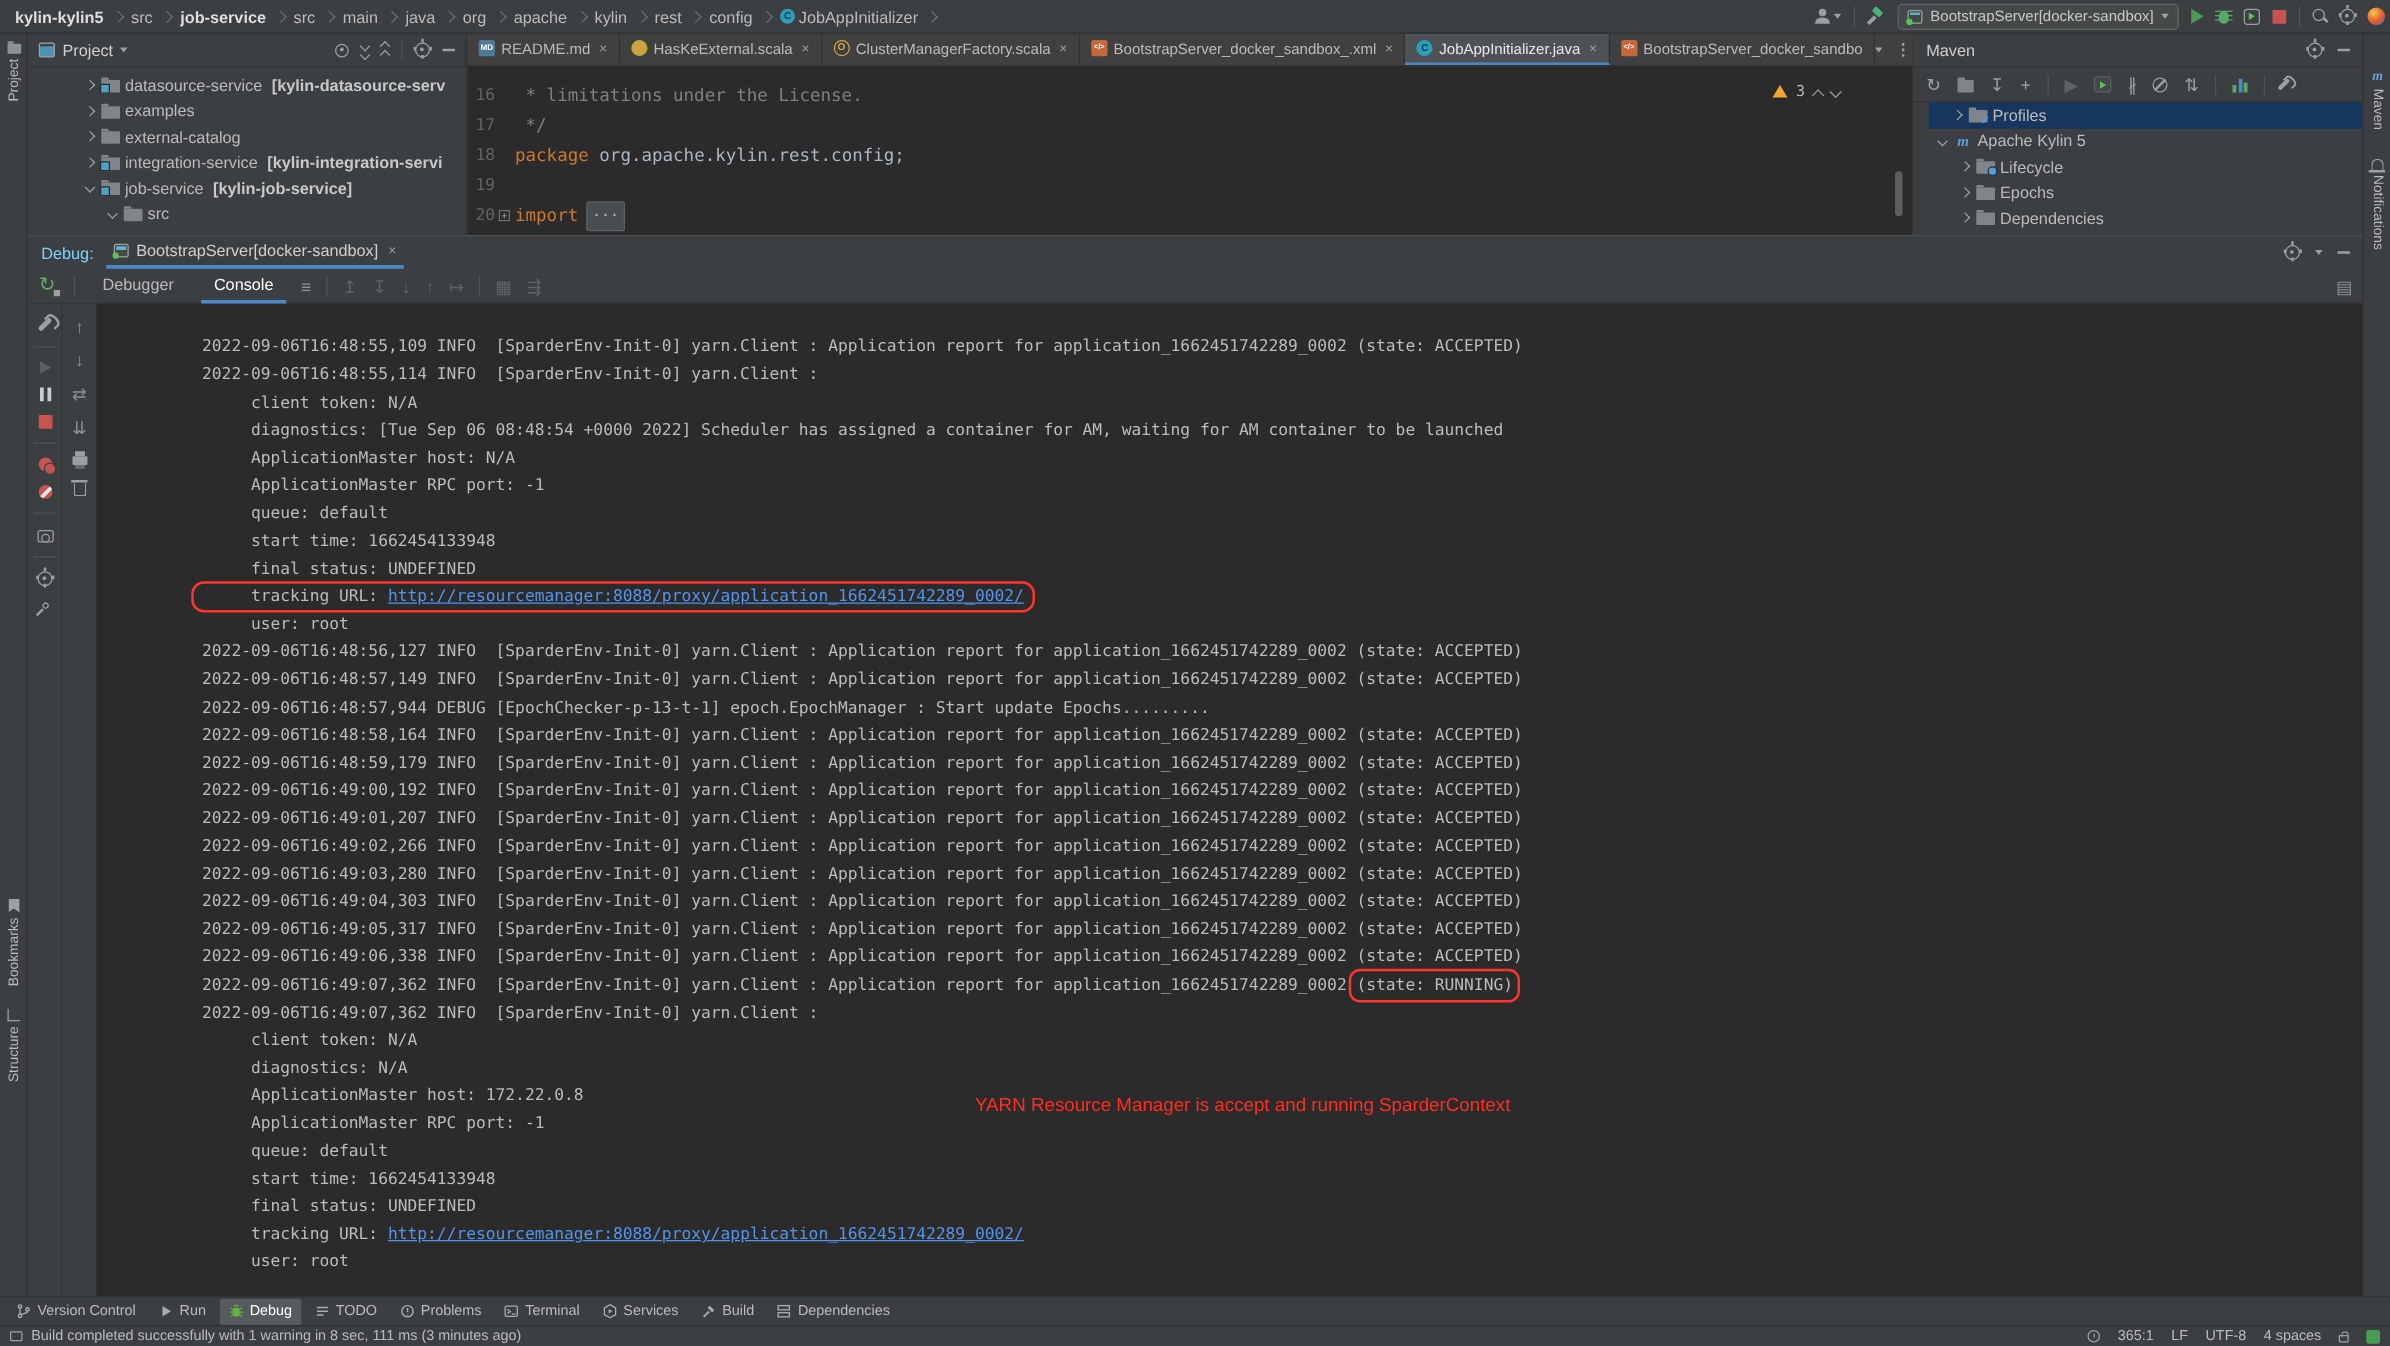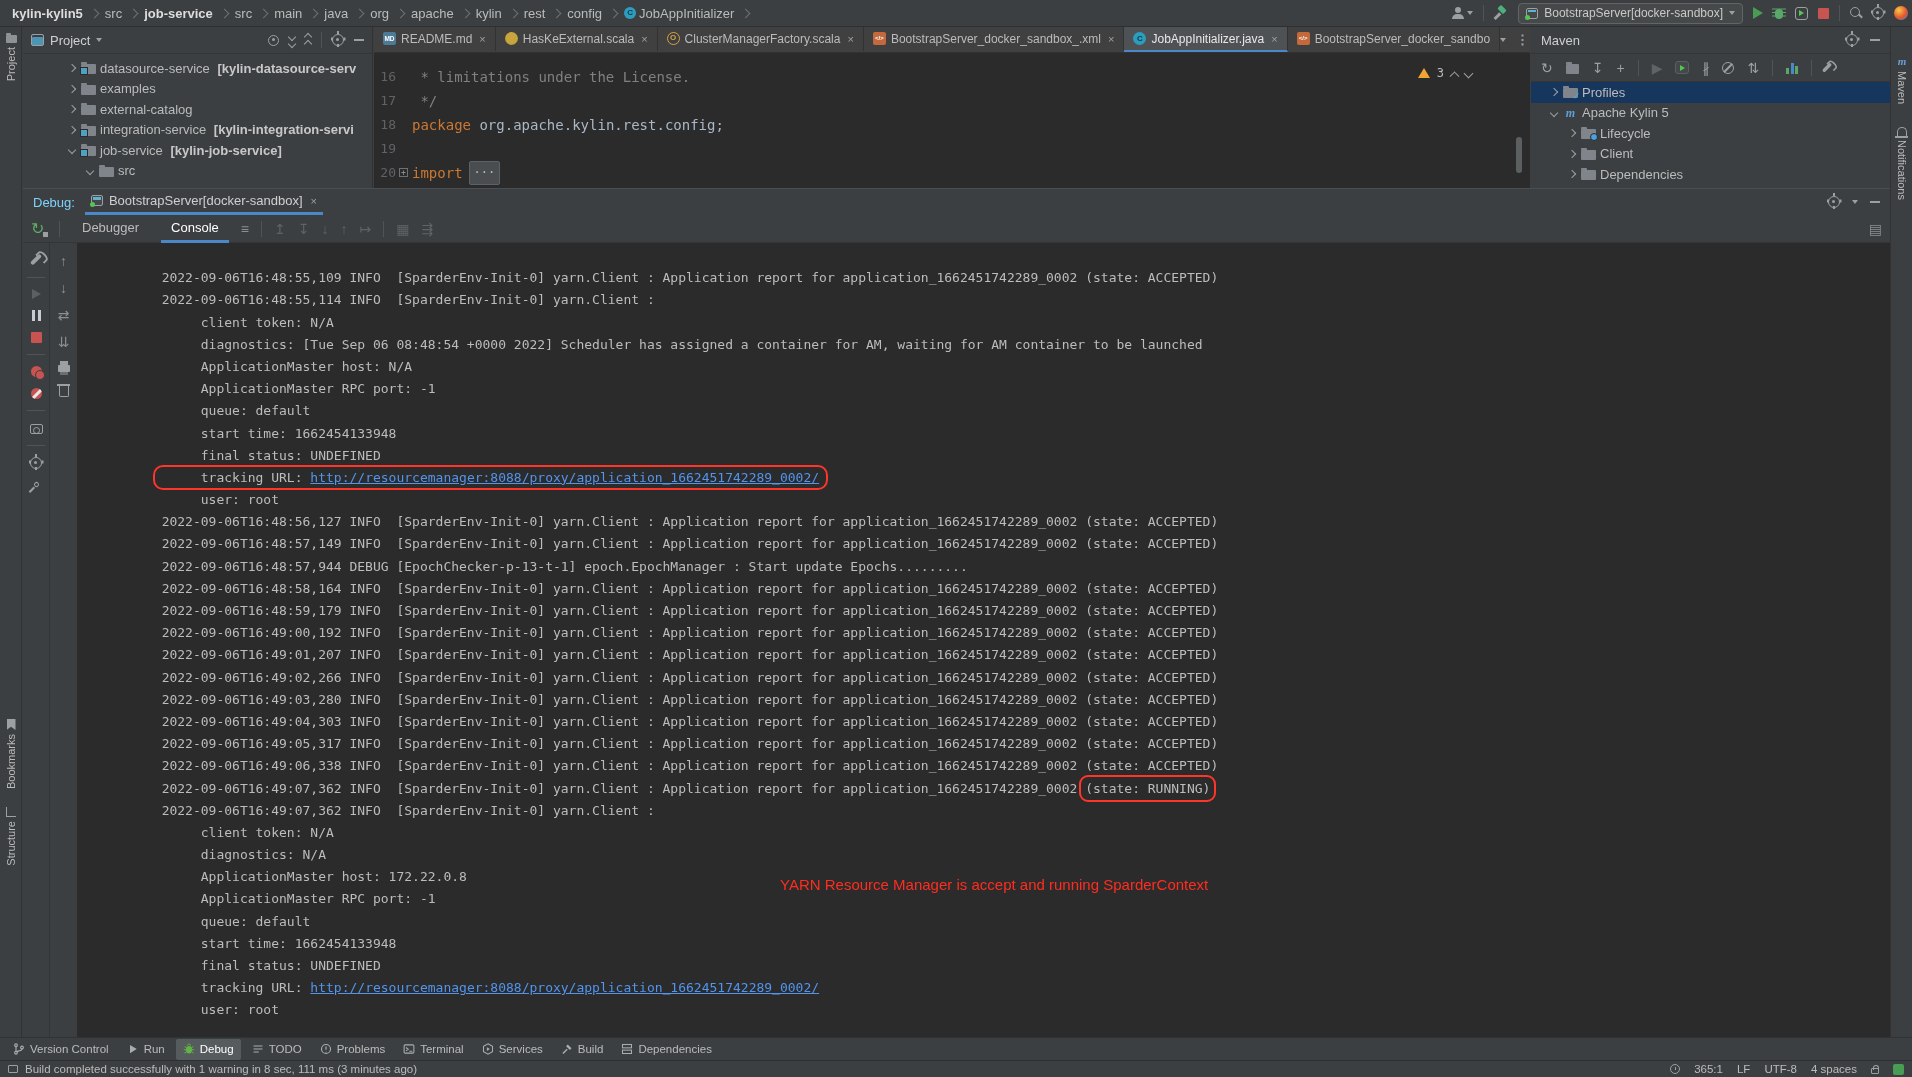--- a/index.html
+++ b/index.html
@@ -78,21 +78,21 @@
   .chev.cr::before { transform:rotate(-45deg); }
   .chev.cd::before { transform:rotate(45deg); }
   .ticon { width:15px; height:12px; position:relative; flex:0 0 auto; }
   .i-folder, .i-modfolder, .i-mfolder, .i-mprofiles, .i-mlifecycle { background:#7f858a; border-radius:1px; height:10px; margin-top:2px; }
   .i-folder::before, .i-modfolder::before, .i-mfolder::before, .i-mprofiles::before, .i-mlifecycle::before { content:""; position:absolute; left:0; top:-2px; width:6px; height:2px; background:#7f858a; border-radius:1px 1px 0 0; }
   .i-modfolder::after { content:""; position:absolute; left:-1px; bottom:-1px; width:6px; height:6px; background:#4da2c4; border:1px solid #2b2b2b; }
   .i-mprofiles::after { content:"✓"; position:absolute; right:-2px; bottom:-3px; color:#4da0e0; font-size:9px; font-weight:bold; }
   .i-mlifecycle::after { content:""; position:absolute; right:-2px; bottom:-2px; width:6px; height:6px; border-radius:50%; background:#4da0e0; border:1px solid #2b2b2b; }
   .i-mmaven { color:#5f9fd8; font-weight:bold; font-style:italic; font-family:"Liberation Serif",serif; font-size:12px; line-height:12px; text-align:center; }
   .trow .mod { font-weight:bold; color:#c8c8c8; }
-  .trow.sel { background:#16365e; }
+  .trow.sel { background:#16365e;margin-left:12px; }
 
   
   .editor { position:absolute; left:374px; top:27px; width:1156px; height:161px; background:#2b2b2b; z-index:3; }
   .etabs { height:26px; background:#404040; display:flex; align-items:stretch; border-bottom:1px solid #323232; overflow:hidden; }
   .etab { display:flex; align-items:center; gap:5px; padding:0 9px; font-size:12px; color:#bbbbbb; border-right:1px solid #323232; white-space:nowrap; border-bottom:2px solid transparent; }
   .etab.active { background:#4e5254; color:#e8e8e8; border-bottom:2px solid #4a88c7; }
   .fic { width:13px; height:13px; border-radius:50%; color:#fff; font-size:8px; font-weight:bold; text-align:center; line-height:13px; flex:0 0 auto; }
   .fic.md { border-radius:2px; background:#4d7a97; font-size:6.5px; }
   .fic.scala { background:radial-gradient(circle at 50% 45%, #caa53d 55%, #7a8c35); }
   .fic.objO { background:#3c3f41; border:1.5px solid #d9a343; color:#d9a343; line-height:10px; }
@@ -476,21 +476,21 @@
       <div class="trow">
         <span class="sp" style="width: 18px;"></span>
         <span class="chev cr"></span>
         <span class="ticon i-mlifecycle"></span>
         <span>Lifecycle</span>
       </div>
       <div class="trow">
         <span class="sp" style="width: 18px;"></span>
         <span class="chev cr"></span>
         <span class="ticon i-mfolder"></span>
-        <span>Client</span>
+        <span>Epochs</span>
       </div>
       <div class="trow">
         <span class="sp" style="width: 18px;"></span>
         <span class="chev cr"></span>
         <span class="ticon i-mfolder"></span>
         <span>Dependencies</span>
       </div>
     </div>
 </div>
 

